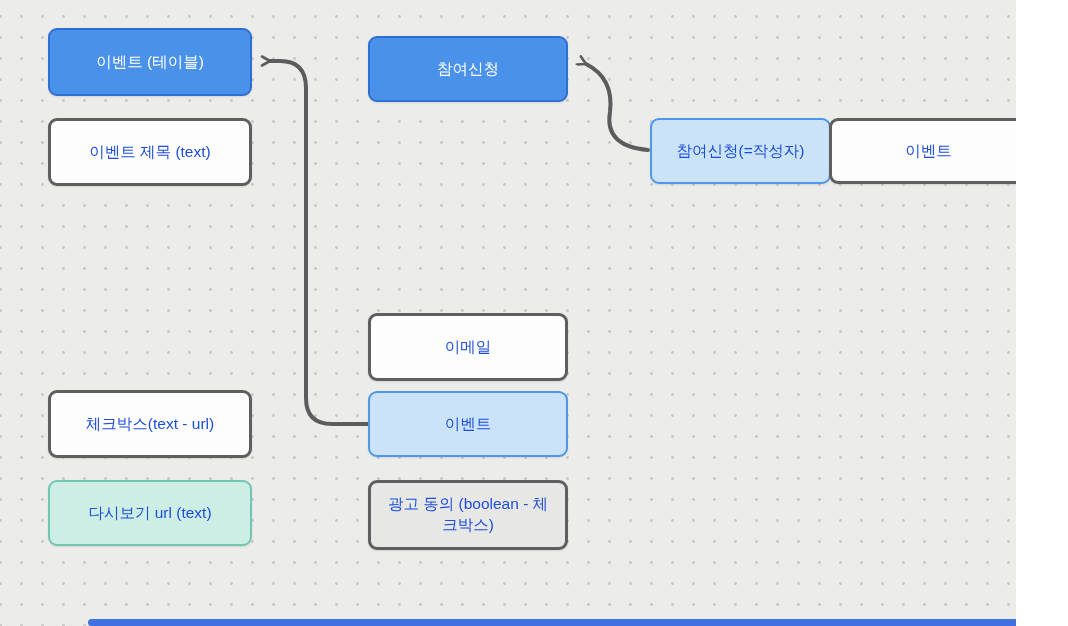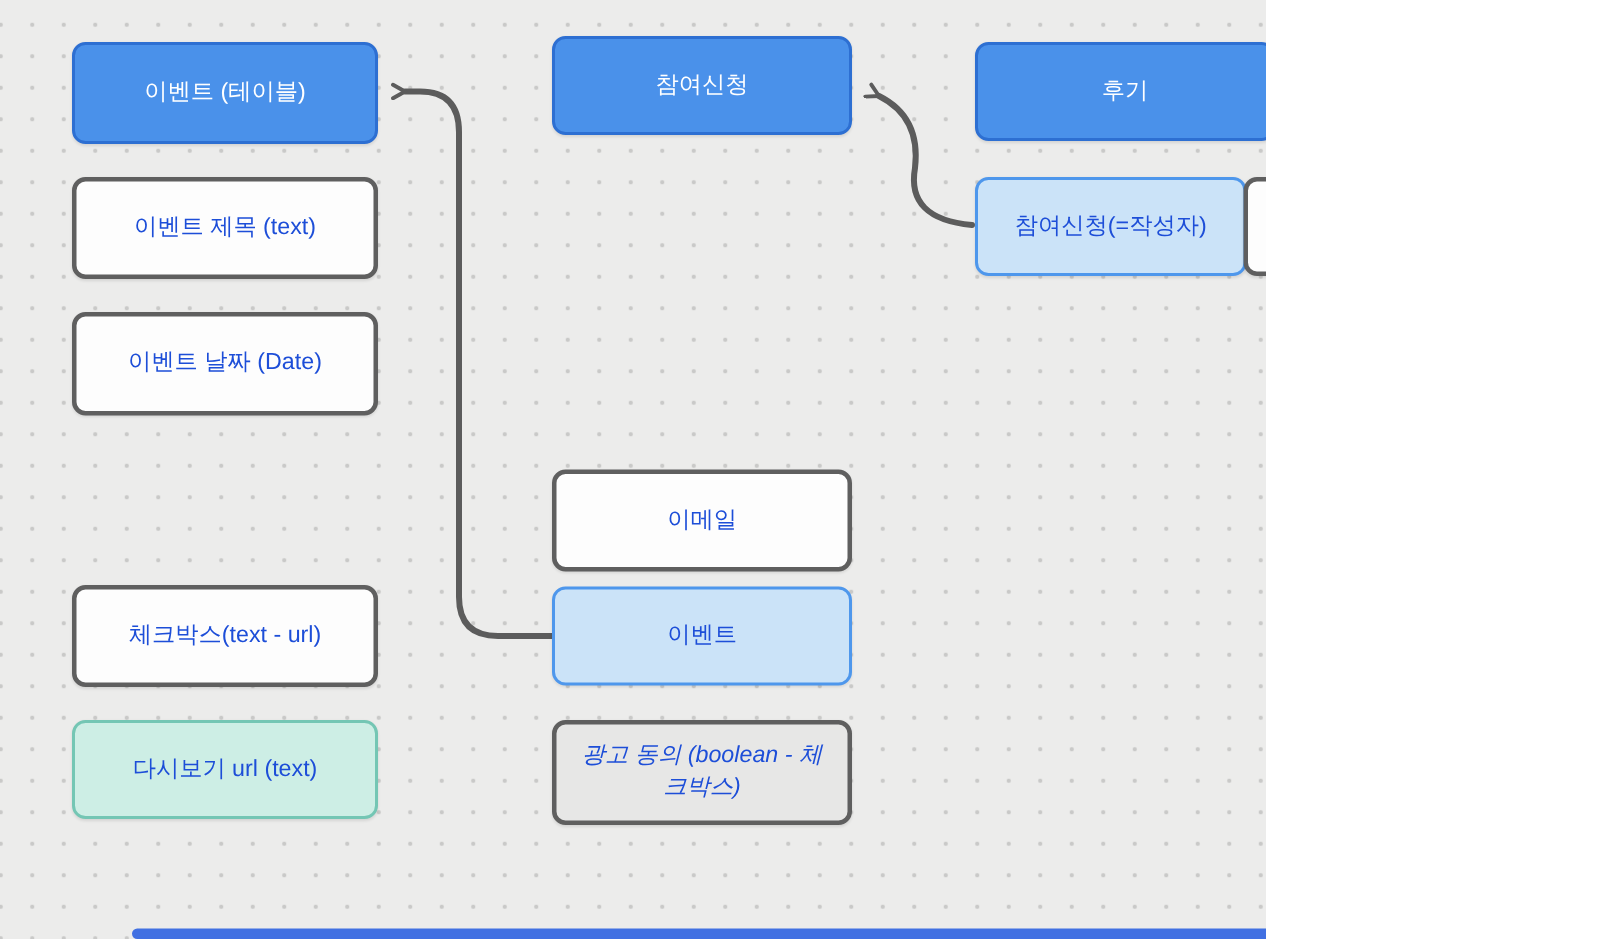--- a/index.html
+++ b/index.html
@@ -1,18 +1,18 @@
 <!DOCTYPE html>
 <html><head>
 <meta charset="utf-8">
 <style>
   html,body{margin:0;padding:0;}
   .canvas{
     position:relative;
-    width:844px;height:626px;
+    width:1016px;height:626px;
     background-color:#ececeb;
     background-image:radial-gradient(circle,#c9c9c8 1.1px,rgba(0,0,0,0) 1.7px);
     background-size:21px 21px;
     background-position:11px 6px;
     overflow:hidden;
     font-family:"Liberation Sans","DejaVu Sans",sans-serif;
   }
   .node{
     position:absolute;
     display:flex;align-items:center;justify-content:center;
@@ -38,21 +38,20 @@
     background:#cdeee5;
     border:2.5px solid #74c6b4;
   }
   .lblue{
     background:#cbe3f8;
     border:2.5px solid #4e97ec;
   }
   .gray{
     background:#e7e7e6;
     border:3px solid #5f5f5f;
-    font-style:italic;
   }
   .arrows{
     position:absolute;left:0;top:0;width:1068px;height:626px;
     pointer-events:none;
   }
   .progress{
     position:absolute;
     left:88px;right:0;bottom:0;height:7px;
     border-radius:4px 0 0 4px;
   }
@@ -67,27 +66,25 @@
       <marker id="chev" markerWidth="14" markerHeight="14" refX="2" refY="5.5" orient="auto" markerUnits="userSpaceOnUse">
         <path d="M10,1 L2,5.5 L10,10" fill="none" stroke="#5c5c5c" stroke-width="2.6" stroke-linecap="round" stroke-linejoin="round"></path>
       </marker>
     </defs>
     <path d="M 368 424 L 332 424 Q 306 424 306 398 L 306 88 Q 306 61 280 61 L 270 61" fill="none" stroke="#5c5c5c" stroke-width="4" stroke-linecap="round" marker-end="url(#chev)"></path>
     <path d="M 648 150 Q 604 146 610 112 Q 614 78 586 64" fill="none" stroke="#5c5c5c" stroke-width="4" stroke-linecap="round" marker-end="url(#chev)"></path>
   </svg>
 
   <div class="node hdr" style="left:48px;top:28px;width:204px;height:68px">이벤트 (테이블)</div>
   <div class="node plain" style="left:48px;top:118px;width:204px;height:68px">이벤트 제목 (text)</div>
-  <div class="node plain" style="left:48px;top:208px;width:204px;height:69px">이벤트 날짜 (Date)</div>
   <div class="node plain" style="left:48px;top:390px;width:204px;height:68px">체크박스(text - url)</div>
   <div class="node mint" style="left:48px;top:480px;width:204px;height:66px">다시보기 url (text)</div>
 
-  <div class="node hdr" style="left:368px;top:24px;width:200px;height:66px">참여신청</div>
+  <div class="node hdr" style="left:368px;top:36px;width:200px;height:66px">참여신청</div>
   <div class="node plain" style="left:368px;top:313px;width:200px;height:68px">이메일</div>
   <div class="node lblue" style="left:368px;top:391px;width:200px;height:66px">이벤트</div>
   <div class="node gray" style="left:368px;top:480px;width:200px;height:70px">광고 동의 (boolean - 체크박스)</div>
 
-  <div class="node hdr" style="left:650px;top:28px;width:200px;height:66px">후기</div>
   <div class="node lblue" style="left:650px;top:118px;width:181px;height:66px;z-index:1">참여신청(=작성자)</div>
   <div class="node plain" style="left:829px;top:118px;width:199px;height:66px;z-index:2">이벤트</div>
 
   <div class="progress" style="background:#4170e2"></div>
 </div>
 
 </body></html>

